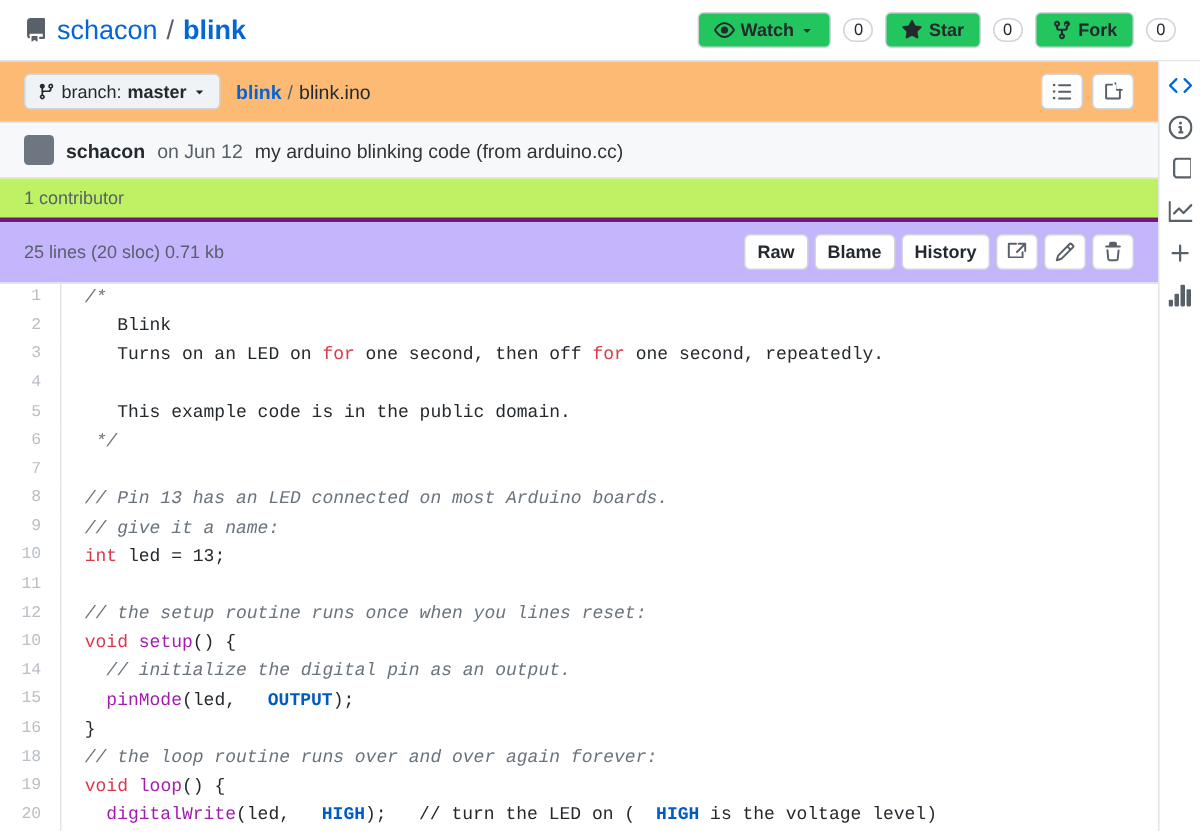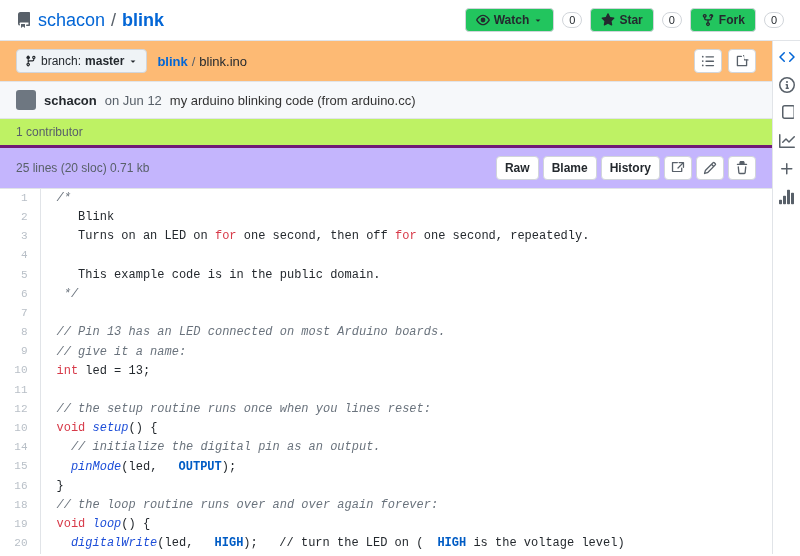--- a/index.html
+++ b/index.html
@@ -61,21 +61,21 @@
     .code-container { overflow: auto; }
     table.code-table { width: 100%; border-collapse: collapse; font-family: "SFMono-Regular", Consolas, "Liberation Mono", Menlo, monospace; font-size: 12px; line-height: 1.6; }
     table.code-table td { padding: 0 8px; white-space: pre; }
     table.code-table td.line-num { width: 40px; text-align: right; color: #b8bfc7; border-right: 1px solid #e1e4e8; user-select: none; padding-right: 12px; font-size: 11px; }
     table.code-table td.code-line { padding-left: 16px; color: #24292e; }
 
     
     .kw { color: #d73a49; font-weight: normal; } 
     .cm { color: #6a737d; font-style: italic; } 
     .cn { color: #005cc5; font-weight: bold; margin-left: 14px; } 
-    .fn { color: #1d4ed8; font-style: italic; } 
+    .fn { color: #a21caf; } 
   </style>
 </head>
 <body>
 
 <div class="top-header">
   <div class="repo-title">
     <svg width="16" height="16" viewBox="0 0 16 16" fill="#586069">
       <path d="M2 2.5A2.5 2.5 0 014.5 0h8.75a.75.75 0 01.75.75v12.5a.75.75 0 01-.75.75h-2.5a.75.75 0 110-1.5h1.75v-2h-8a1 1 0 00-.714 1.7.75.75 0 01-1.072 1.05A2.495 2.495 0 012 11.5v-9zm10.5-1V9h-8c-.356 0-.694.074-1 .208V2.5a1 1 0 011-1h8zM5 12.25v3.25a.25.25 0 00.4.2l1.45-1.087a.25.25 0 01.3 0L8.6 15.7a.25.25 0 00.4-.2v-3.25a.25.25 0 00-.25-.25h-3.5a.25.25 0 00-.25.25z"></path>
     </svg>
     <a>schacon</a>

